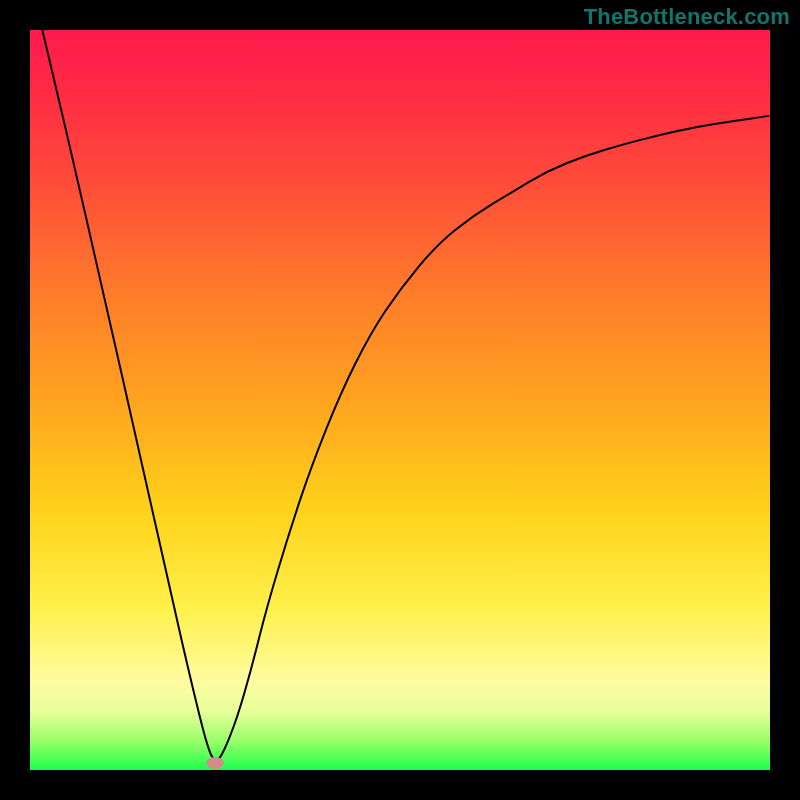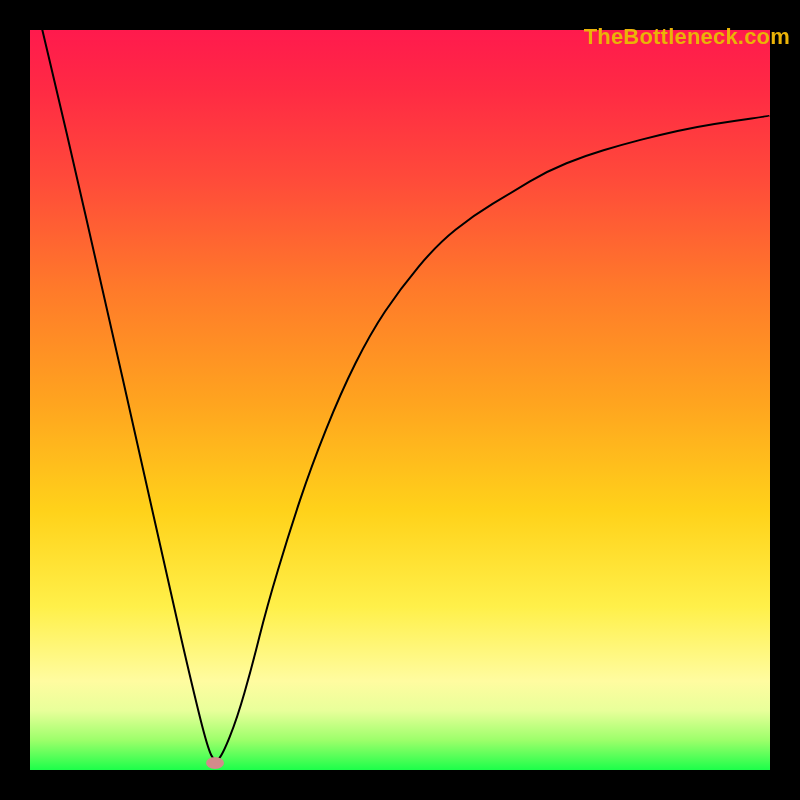--- a/index.html
+++ b/index.html
@@ -10,24 +10,23 @@
     height: 800px;
     background: #000;
   }
   .watermark {
     position: absolute;
     top: 4px;
     right: 10px;
     font-family: Arial, sans-serif;
     font-size: 22px;
     font-weight: bold;
-    color: #eab308;
+    color: #0f766e;
     letter-spacing: 0.2px;
     z-index: 5;
-    margin-top: 20px;
   }
   .plot-area {
     position: absolute;
     left: 30px;
     top: 30px;
     width: 740px;
     height: 740px;
     overflow: hidden;
     
     background: linear-gradient(

